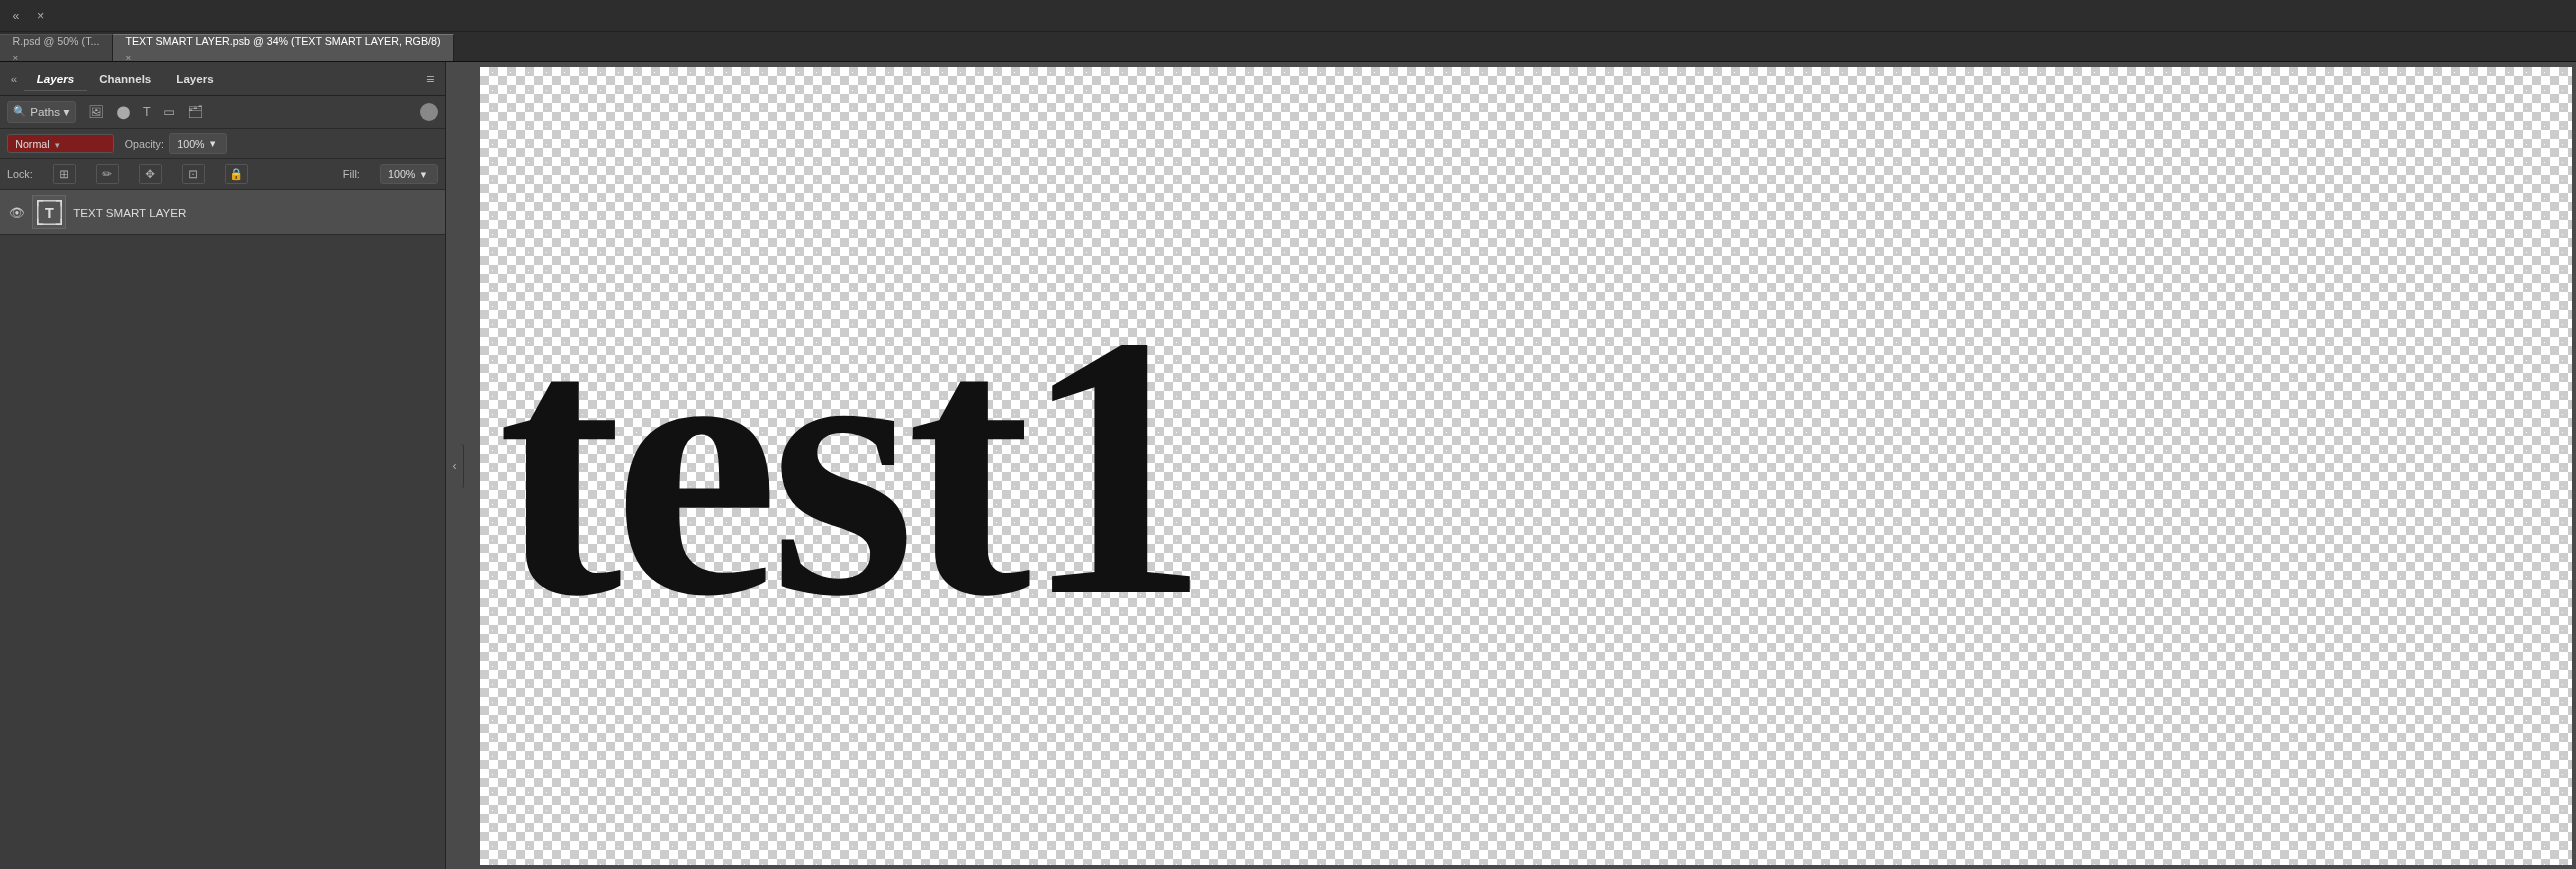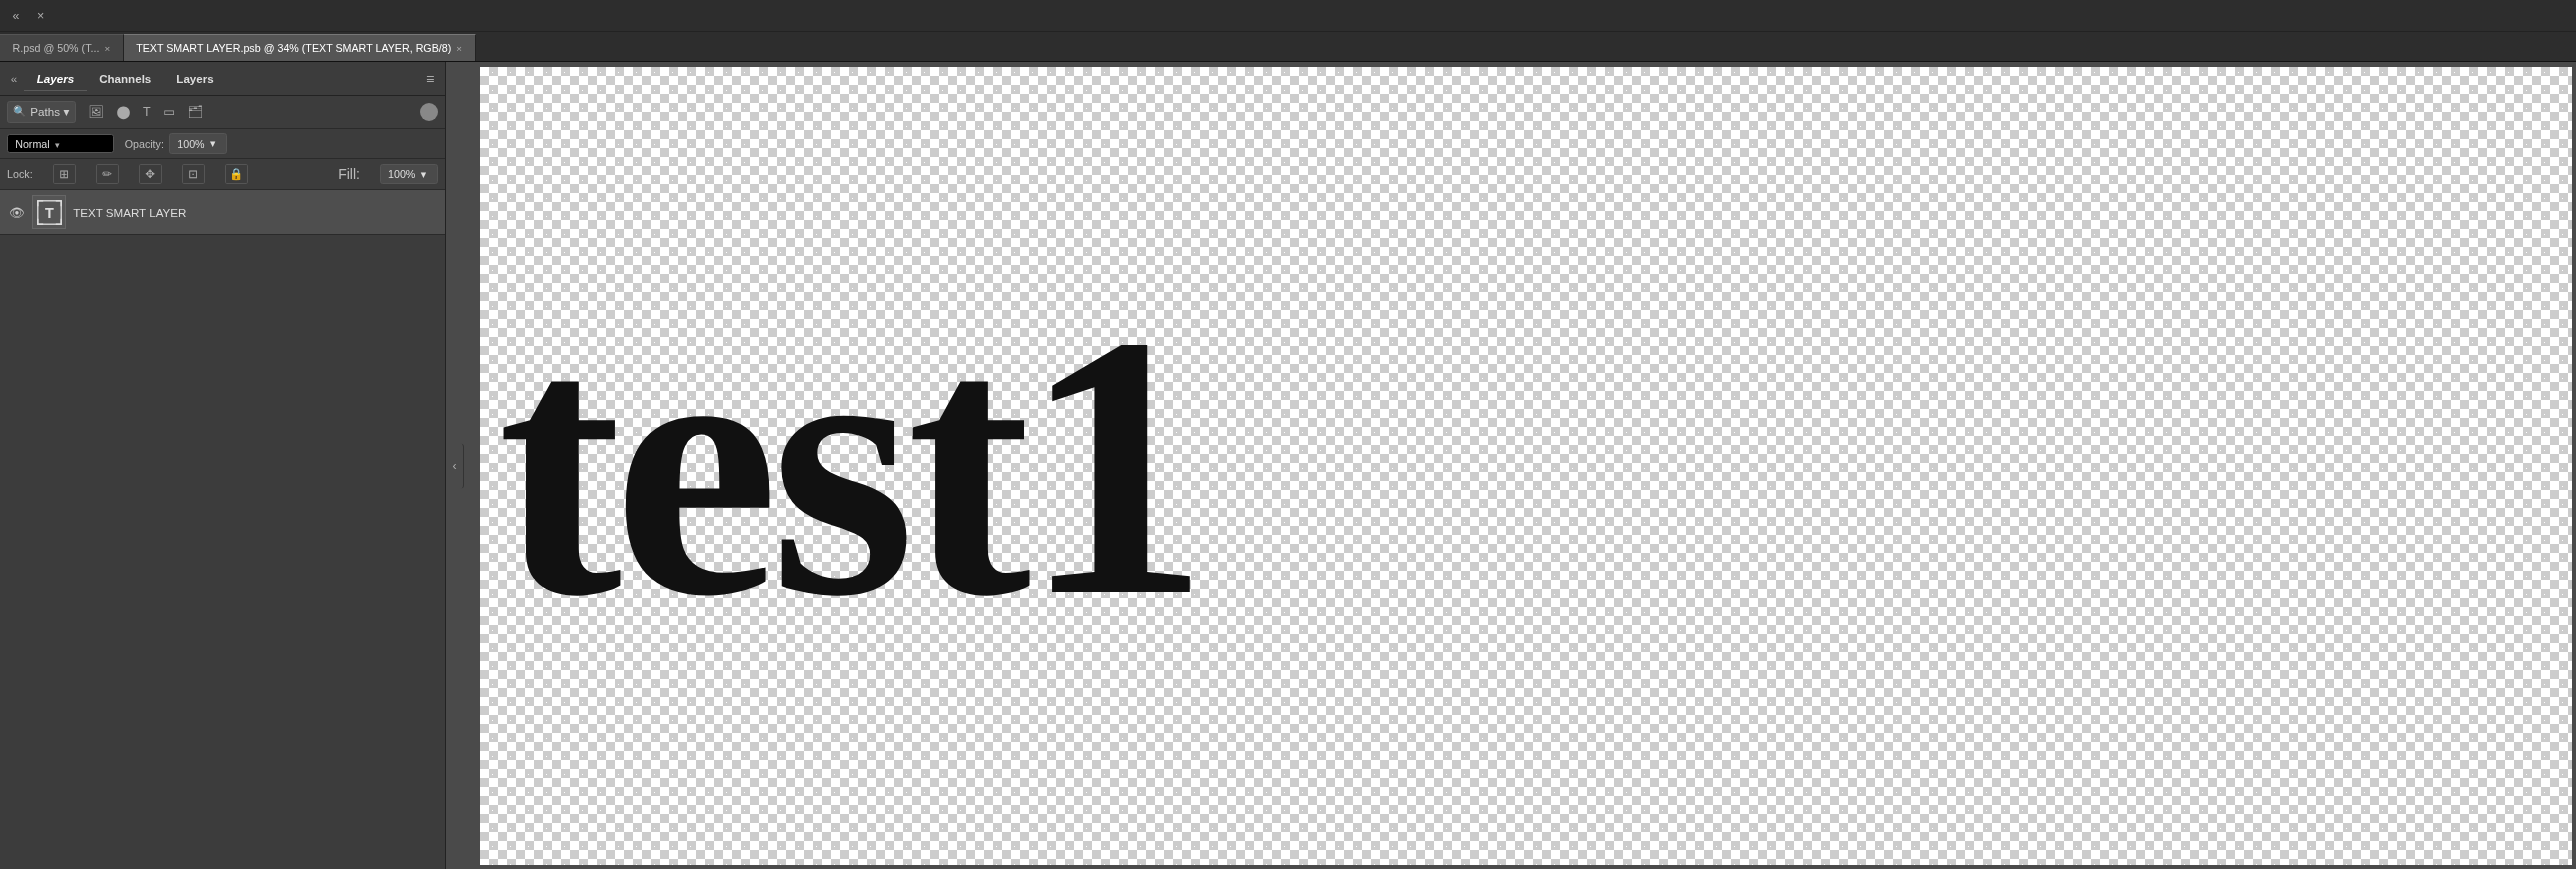--- a/index.html
+++ b/index.html
@@ -37,30 +37,31 @@
     .tab-bar {
       height: 30px;
       background: #2d2d2d;
       display: flex;
       align-items: flex-end;
       border-bottom: 0.9px solid #111;
       flex-shrink: 0;
     }
     .tab {
       display: flex;
-      align-items: center;
+      align-items: flex-start;
       padding: 0 12.5px;
       height: 27px;
       background: #444;
       color: #bbb;
       font-size: 10.7px;
       border-right: 0.9px solid #222;
       cursor: pointer;
       gap: 5px;
       border-top: 0.9px solid #555;
+      flex-direction: column;
     }
     .tab.active {
       background: #555;
       color: #fff;
       border-top: 0.9px solid #777;
     }
     .tab-close {
       font-size: 9.8px;
       color: #aaa;
       cursor: pointer;
@@ -170,21 +171,21 @@
       display: flex;
       align-items: center;
       padding: 4.5px 7.1px;
       gap: 5.3px;
       background: #3c3c3c;
       border-bottom: 0.9px solid #2a2a2a;
     }
     .blend-select {
       display: flex;
       align-items: flex-end;
-      background: #000000;
+      background: #7f1d1d;
       border: 0.9px solid #555;
       border-radius: 2.7px;
       padding: 2.7px 7.1px;
       gap: 5.3px;
       cursor: pointer;
       min-width: 107px;
     }
     .blend-select span {
       font-size: 10.7px;
       color: #ddd;
@@ -235,21 +236,21 @@
       font-size: 11.6px;
       cursor: pointer;
       padding: 1.8px 4.5px;
       width: 23px;
       height: 19.6px;
       display: flex;
       align-items: center;
       justify-content: center;
     }
     .fill-label {
-      font-size: 14px;
+      font-size: 11px;
       color: #bbb;
       margin-left: auto;
     }
     .fill-value {
       display: flex;
       align-items: center;
       background: #4a4a4a;
       border: 0.9px solid #555;
       border-radius: 2.7px;
       padding: 2.7px 7.1px;

